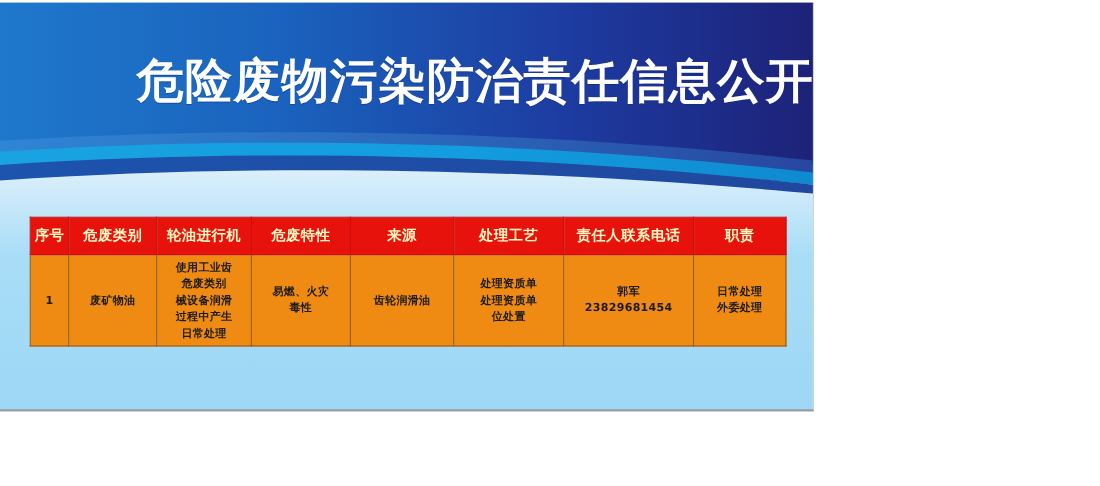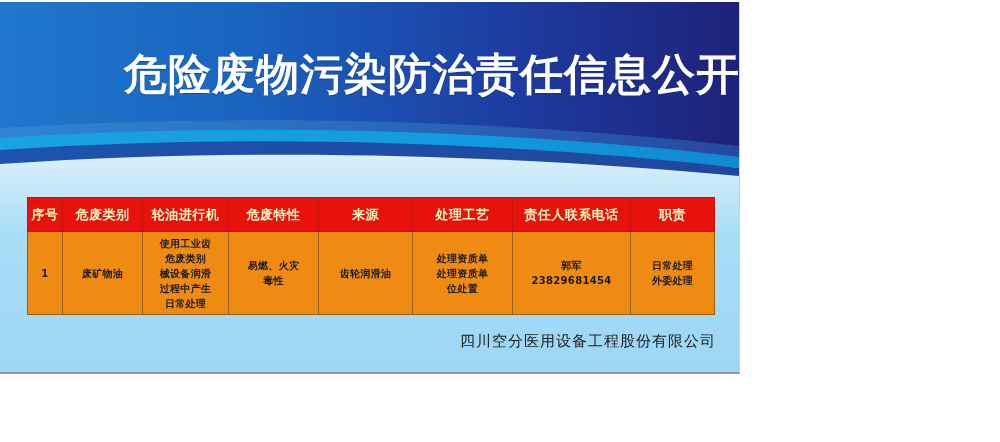--- a/index.html
+++ b/index.html
@@ -222,15 +222,14 @@
           </td>
           <td>
             <span class="cell-line">日常处理</span>
             <span class="cell-line">外委处理</span>
           </td>
         </tr>
       </tbody>
     </table>
   </div>
 
-  <div class="company">四川空分医用设备工程股份有限公司</div>
 
 </div>
 
 </body></html>

